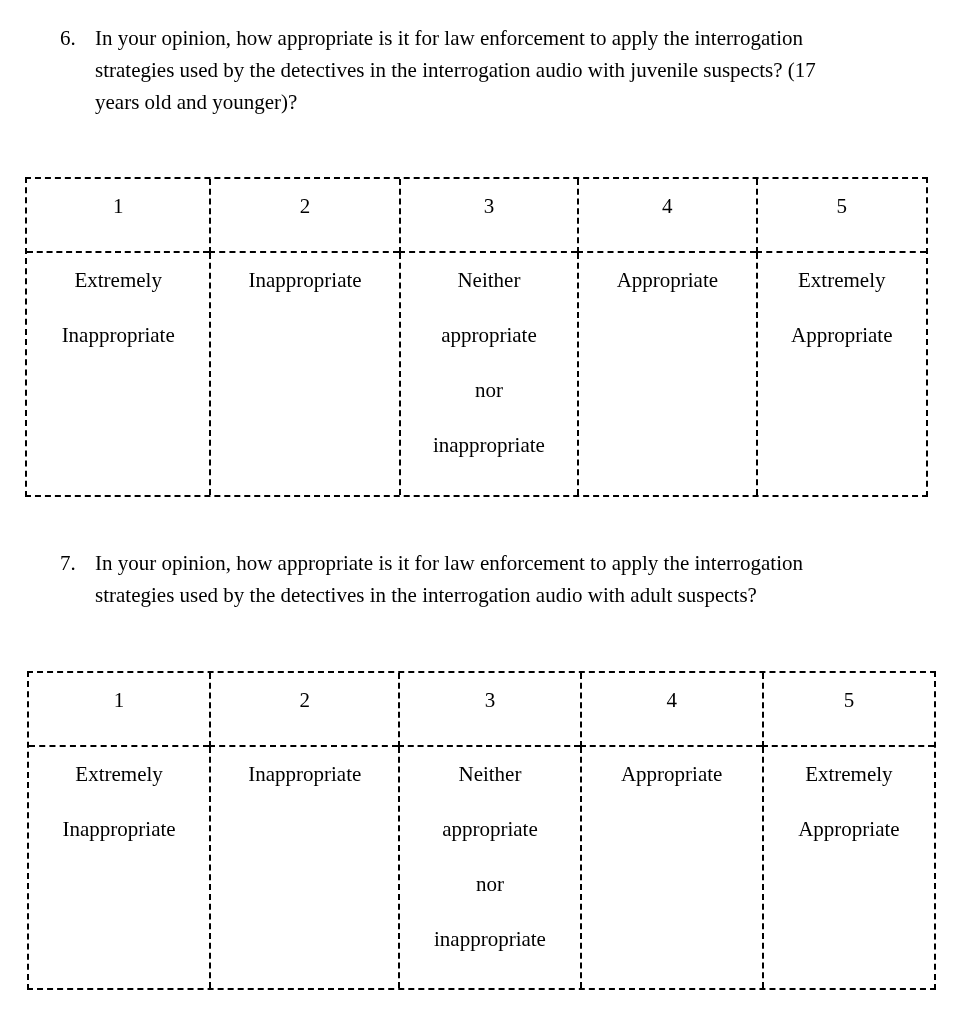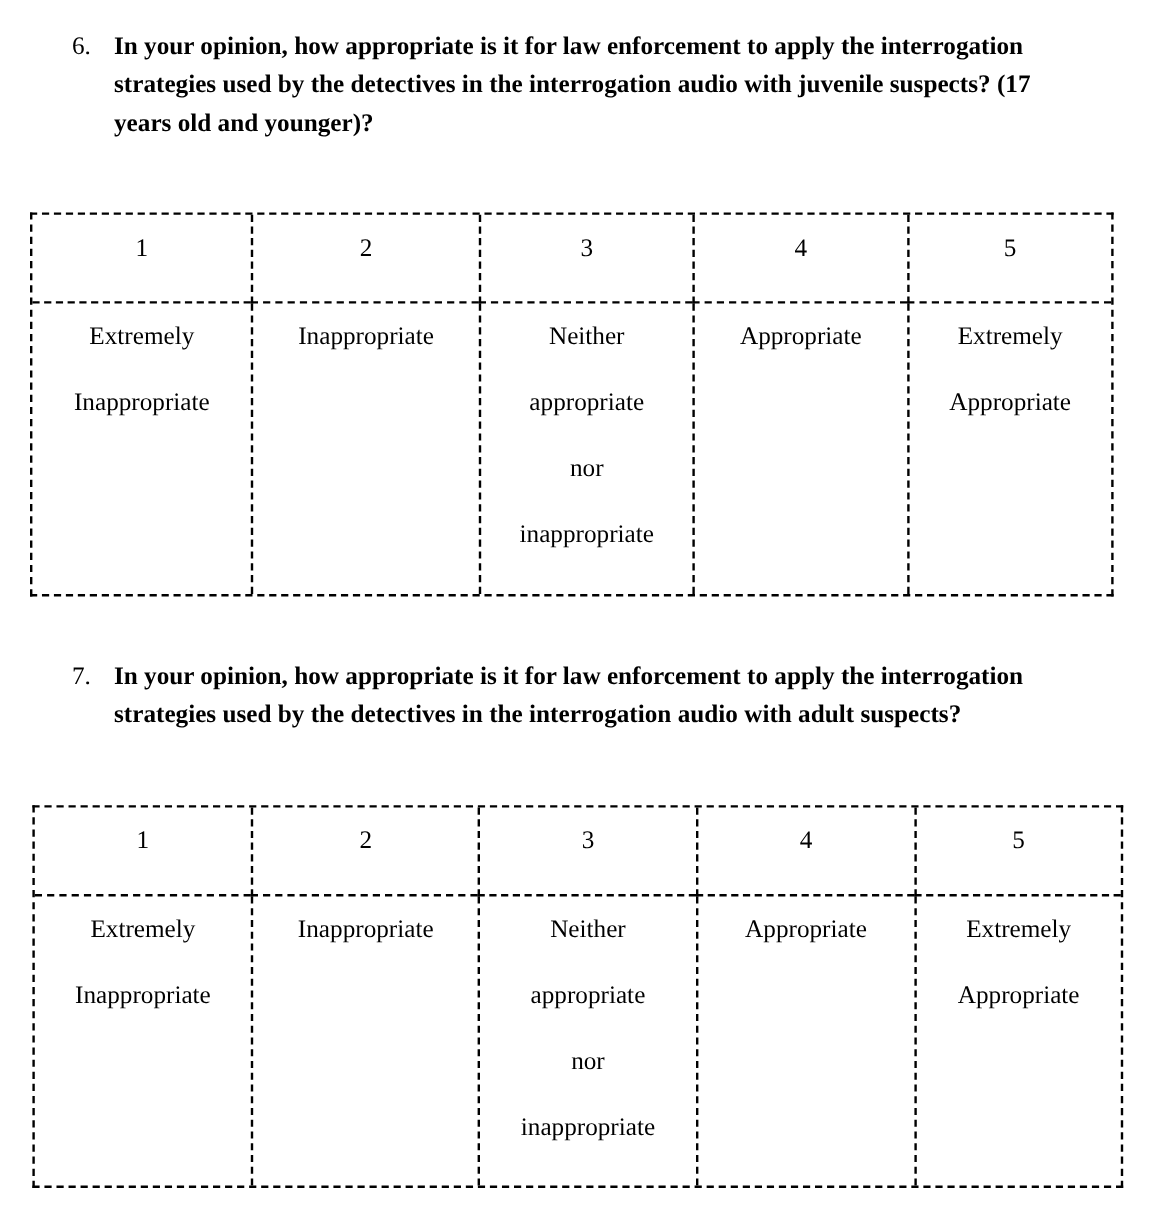--- a/index.html
+++ b/index.html
@@ -21,21 +21,20 @@
     display: flex;
     font-size: 21px;
     line-height: 32px;
   }
   .qnum {
     flex: none;
     width: 35px;
   }
   .qtext {
     white-space: pre-line;
-    font-weight: bold;
   }
   .scale-table {
     position: absolute;
     display: grid;
     grid-template-rows: 74px 1fr;
     border: 2px dashed #000000;
     box-sizing: border-box;
     background: #ffffff;
   }
   .t1 {

